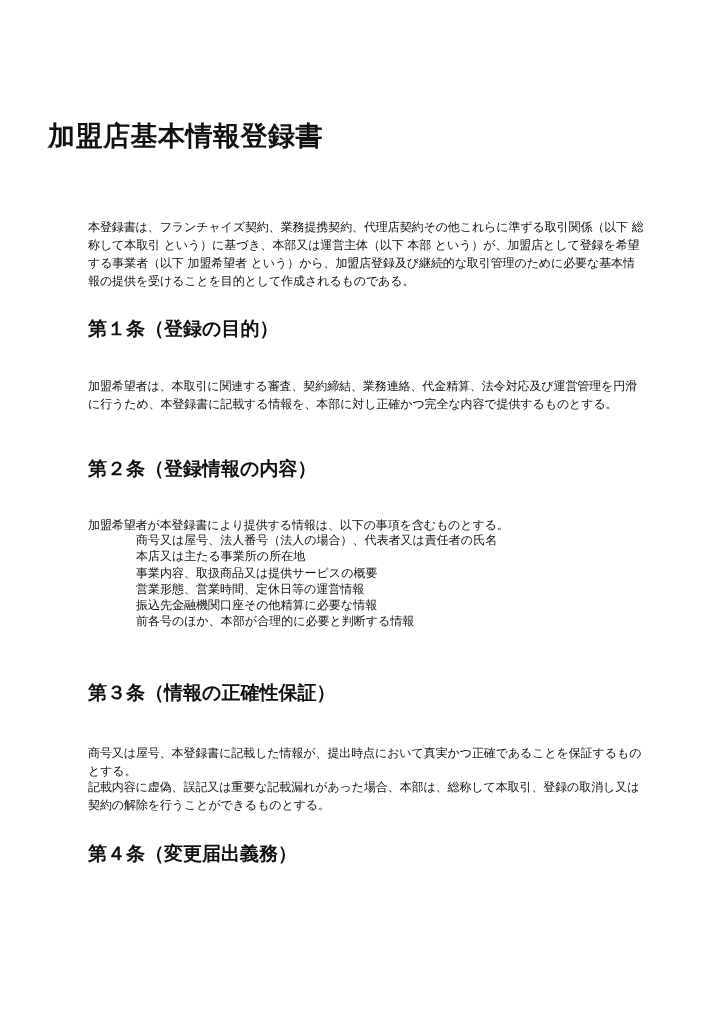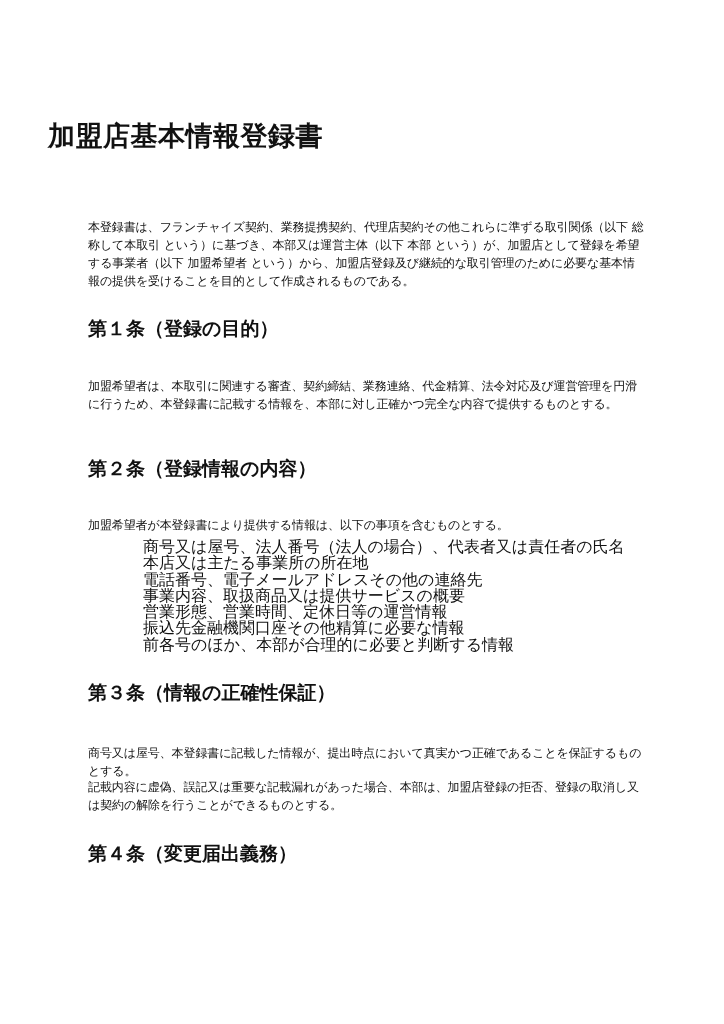--- a/index.html
+++ b/index.html
@@ -12,44 +12,43 @@
     position: absolute; left: 0; width: 724px; top: 116px; 
     font-size: 27px; font-weight: bold; letter-spacing: 0.5px; line-height: 40px; margin-left: 48px;
   }
   .para {
     position: absolute; left: 88px; width: 556px;
     font-size: 12px; line-height: 18px; letter-spacing: -0.1px; margin-top: 24px;
   }
   .heading {
     position: absolute; left: 88px; font-size: 19px; font-weight: bold; line-height: 28px; text-align: right;
   }
-  .list { position: absolute; left: 132px; font-size: 16px; line-height: 16.3px; margin:11px; padding:0; list-style:none; }
+  .list { position: absolute; left: 132px; font-size: 12px; line-height: 16.3px; margin:4px; padding:0; list-style:none; }
   .list li { white-space: nowrap; }
 </style>
 </head>
 <body>
 
 <div class="page">
   <div class="title">加盟店基本情報登録書</div>
 
   <div class="para" style="top:194px;">本登録書は、フランチャイズ契約、業務提携契約、代理店契約その他これらに準ずる取引関係（以下 総称して本取引 という）に基づき、本部又は運営主体（以下 本部 という）が、加盟店として登録を希望する事業者（以下 加盟希望者 という）から、加盟店登録及び継続的な取引管理のために必要な基本情報の提供を受けることを目的として作成されるものである。</div>
 
   <div class="heading" style="top:314px;">第１条（登録の目的）</div>
   <div class="para" style="top:353px;">加盟希望者は、本取引に関連する審査、契約締結、業務連絡、代金精算、法令対応及び運営管理を円滑に行うため、本登録書に記載する情報を、本部に対し正確かつ完全な内容で提供するものとする。</div>
 
   <div class="heading" style="top:454px;">第２条（登録情報の内容）</div>
   <div class="para" style="top:492px;">加盟希望者が本登録書により提供する情報は、以下の事項を含むものとする。</div>
   <ul class="list" style="top:528px;">
     <li>商号又は屋号、法人番号（法人の場合）、代表者又は責任者の氏名</li>
     <li>本店又は主たる事業所の所在地</li>
-    <li>電話番号、電子メールアドレスその他の連絡先</li>
     <li>事業内容、取扱商品又は提供サービスの概要</li>
     <li>営業形態、営業時間、定休日等の運営情報</li>
     <li>振込先金融機関口座その他精算に必要な情報</li>
     <li>前各号のほか、本部が合理的に必要と判断する情報</li>
   </ul>
 
   <div class="heading" style="top:678px;">第３条（情報の正確性保証）</div>
   <div class="para" style="top:720px;">商号又は屋号、本登録書に記載した情報が、提出時点において真実かつ正確であることを保証するものとする。</div>
-  <div class="para" style="top:754px;">記載内容に虚偽、誤記又は重要な記載漏れがあった場合、本部は、加盟店登録の拒否、登録の取消し又は契約の解除を行うことができるものとする。</div>
+  <div class="para" style="top:754px;">記載内容に虚偽、誤記又は重要な記載漏れがあった場合、本部は、総称して本取引、登録の取消し又は契約の解除を行うことができるものとする。</div>
 
   <div class="heading" style="top:839px;">第４条（変更届出義務）</div>
 </div>
 
 </body></html>

